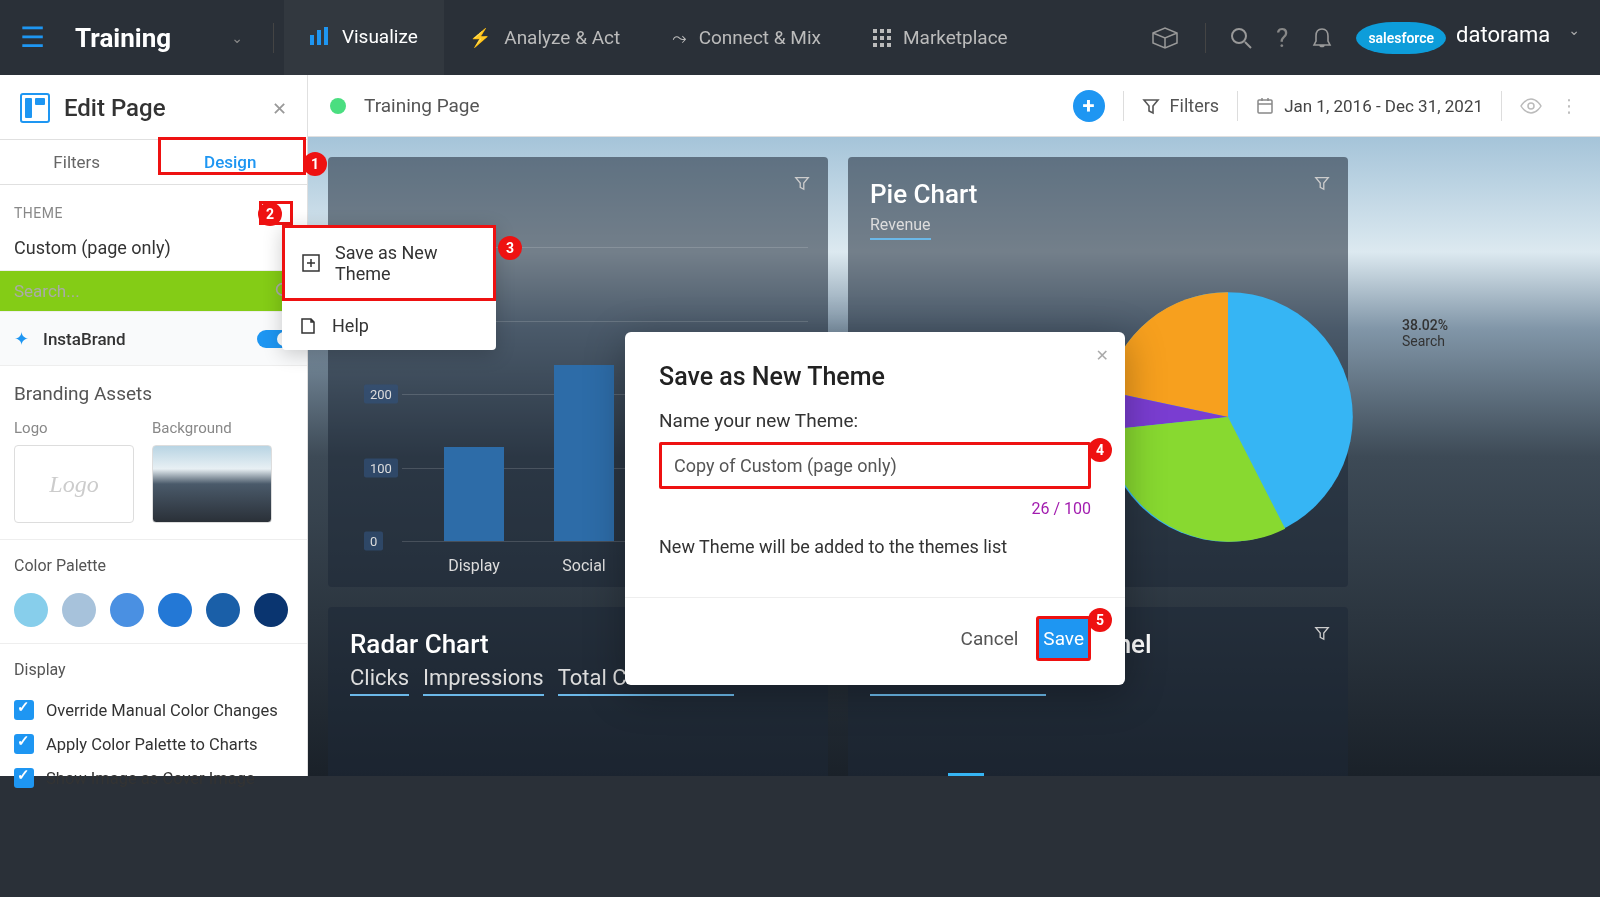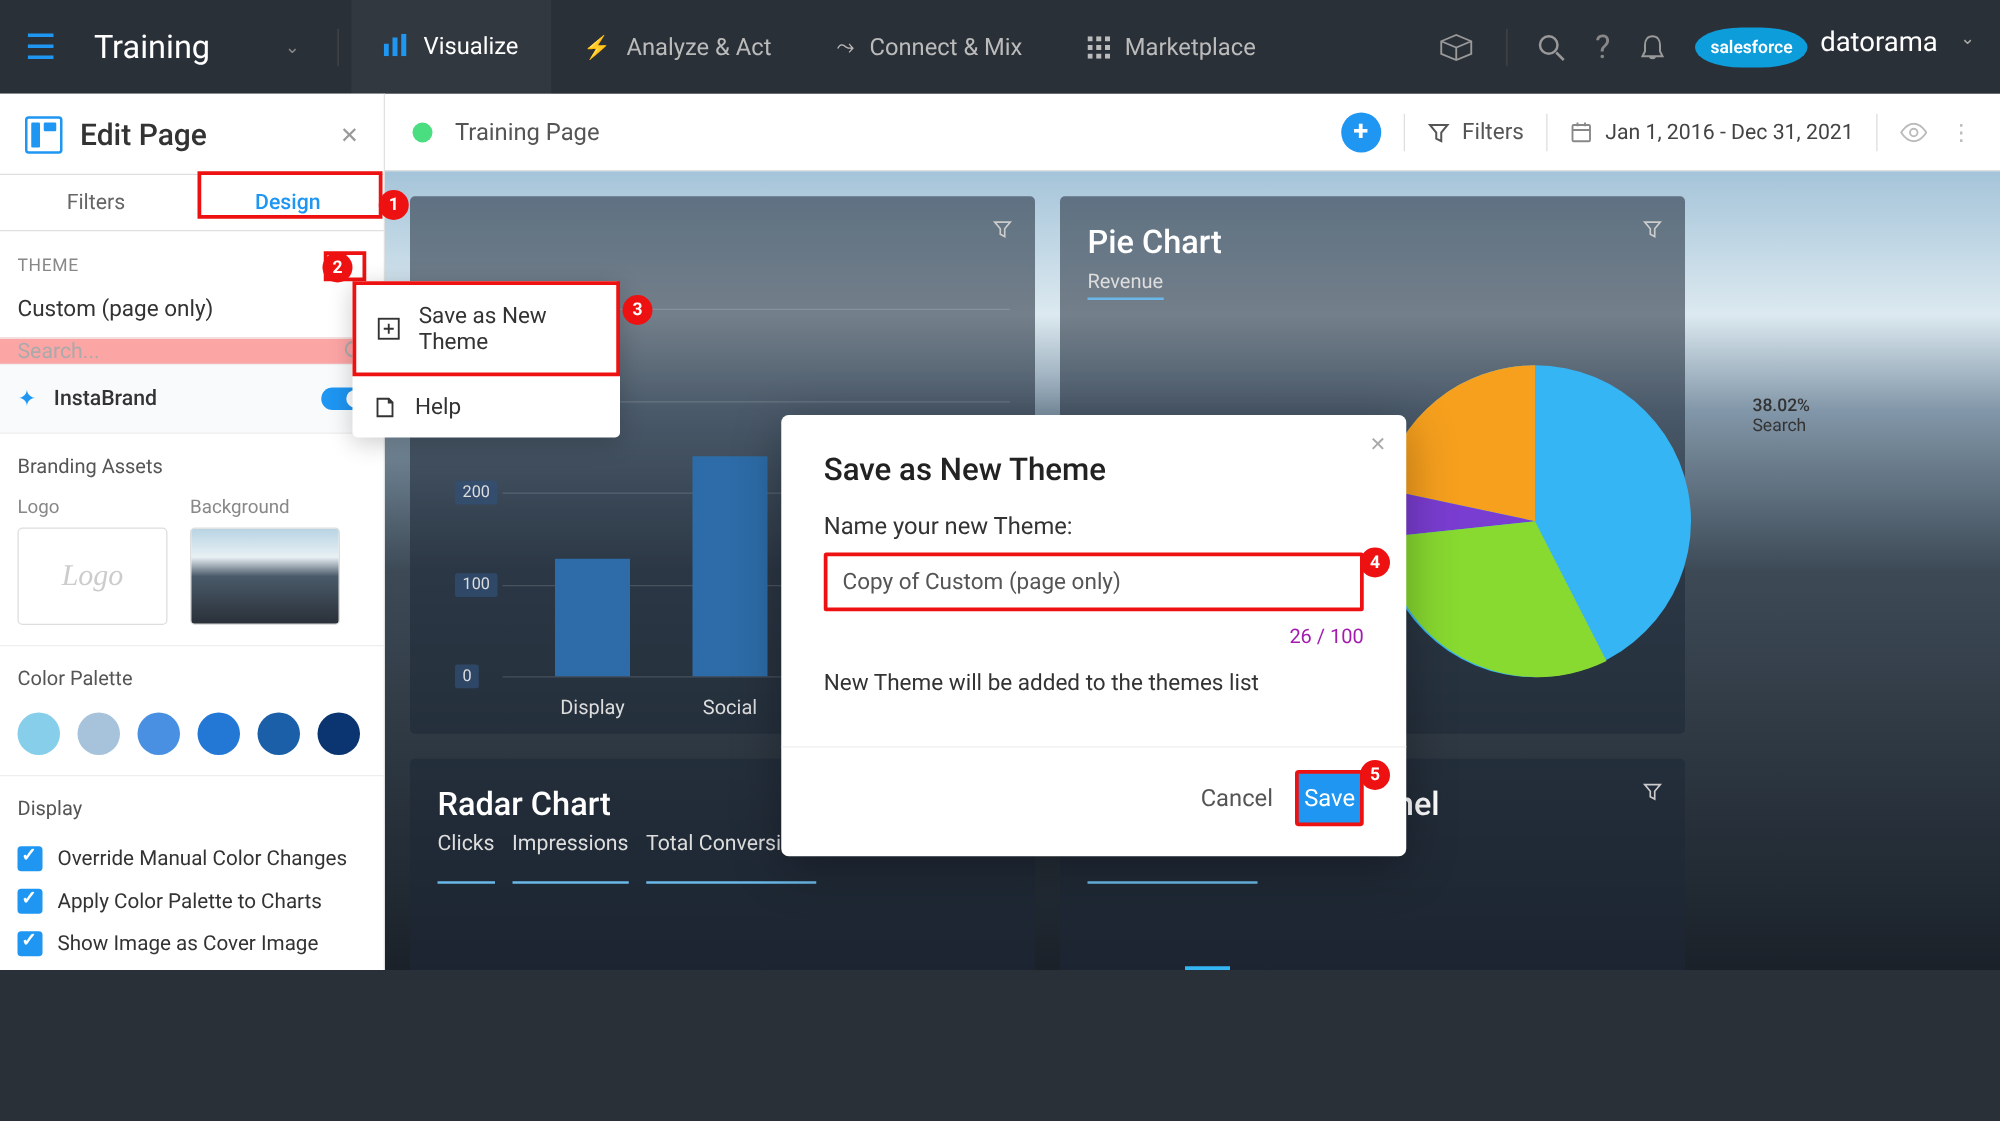--- a/index.html
+++ b/index.html
@@ -1,20 +1,20 @@
 <!DOCTYPE html>
 <html><head>
 <meta charset="utf-8">
 <style>
 *{margin:0;padding:0;box-sizing:border-box;font-family:-apple-system,BlinkMacSystemFont,"Segoe UI",Roboto,sans-serif}
 body{width:1600px;height:897px;overflow:hidden;background:#2a3038;position:relative}
 .topbar{height:75px;background:#2a3038;display:flex;align-items:center;padding:0 20px;color:#bbb}
 .hamburger{color:#1e96f2;font-size:28px;cursor:pointer;margin-right:30px}
 .topbar-title-wrap{display:flex;align-items:center;gap:60px;border-right:1px solid #444;padding-right:30px;margin-right:10px}
-.topbar-title{color:#fff;font-size:26px;font-weight:400}
+.topbar-title{color:#fff;font-size:26px;font-weight:700}
 .topbar-dropdown{color:#888;font-size:14px}
 .nav-item{display:flex;align-items:center;gap:12px;padding:0 26px;height:86px;font-size:19px;color:#bbb;cursor:pointer}
 .nav-item.active{border-bottom:3px solid #1e96f2;color:#fff;background:rgba(255,255,255,0.04)}
 .nav-item.active .nav-icon{color:#1e96f2}
 .nav-icon{font-size:18px}
 .topbar-right{margin-left:auto;display:flex;align-items:center;gap:24px;color:#888}
 .topbar-right-item{font-size:22px;cursor:pointer}
 .topbar-divider{width:1px;height:30px;background:#444}
 .brand{display:flex;gap:10px;color:#fff}
 .brand-cloud{background:#0d9dda;border-radius:50%/60%;padding:8px 12px;font-size:14px;color:#fff;font-weight:600;position:relative}
@@ -30,31 +30,31 @@
 .sidebar-title{font-size:24px;font-weight:500;color:#333;flex:1}
 .sidebar-close{font-size:18px;color:#999;cursor:pointer}
 .sidebar-tabs{display:flex;border-bottom:1px solid #e0e0e0}
 .sidebar-tab{flex:1;text-align:center;padding:12px;font-size:17px;color:#666;cursor:pointer}
 .sidebar-tab.active{color:#1e96f2;font-weight:500}
 .design-tab-highlight{position:absolute;border:3px solid #e11;left:158px;top:-3px;width:148px;height:38px}
 .theme-header{padding:16px 14px 8px;display:flex;align-items:center;justify-content:space-between}
 .theme-label{font-size:14px;color:#888;letter-spacing:0.5px}
 .theme-dots{font-size:20px;color:#666;cursor:pointer;line-height:10px;padding:4px;border:3px solid #e11}
 .theme-name{padding:4px 14px 12px;font-size:18px;color:#333}
-.search-box{padding:0 14px;background:#fca5a5;display:flex;align-items:center;border-bottom:1px solid #eee;border-top:1px solid #eee}
+.search-box{padding:10px 14px;background:#84cc16;display:flex;align-items:center;border-bottom:1px solid #eee;border-top:1px solid #eee}
 .search-input{flex:1;border:none;background:transparent;font-size:17px;color:#555}
 .search-input::placeholder{color:#aaa}
 .search-icon{color:#999}
 .instabrand{padding:16px 14px;display:flex;align-items:center;gap:14px;background:#f9fafb;border-bottom:1px solid #eee}
 .instabrand-icon{color:#1e96f2;font-size:18px}
 .instabrand-label{flex:1;font-size:17px;color:#333;font-weight:500}
 .toggle{width:36px;height:18px;background:#1e96f2;border-radius:10px;position:relative;cursor:pointer}
 .toggle:after{content:"";width:14px;height:14px;background:#fff;border-radius:50%;position:absolute;right:2px;top:2px}
 .branding{padding:16px 14px}
-.branding-title{font-size:16px;color:#555;margin-bottom:14px}
+.branding-title{font-size:19px;color:#555;margin-bottom:14px}
 .branding-assets{display:flex;gap:18px}
 .asset-label{font-size:15px;color:#888;margin-bottom:8px}
 .asset-box{width:120px;height:78px;border:1px solid #ddd;border-radius:4px;display:flex;align-items:center;justify-content:center}
 .asset-logo{font-style:italic;font-family:cursive;color:#ccc;font-size:24px}
 .asset-bg{background:linear-gradient(180deg,#b8d4e3 0%,#e8f0f4 30%,#4a5a6a 50%,#2a3038 100%);position:relative}
 .palette-section{padding:16px 14px;border-top:1px solid #eee}
 .palette-title{font-size:16px;color:#555;margin-bottom:18px}
 .palette-swatches{display:flex;gap:14px}
 .swatch{width:34px;height:34px;border-radius:50%;cursor:pointer}
 .display-section{padding:16px 14px;border-top:1px solid #eee}
@@ -72,21 +72,21 @@
 .filters-btn{display:flex;align-items:center;gap:10px;font-size:18px;color:#555;cursor:pointer}
 .date-range{display:flex;align-items:center;gap:10px;font-size:17px;color:#444}
 .eye-btn,.dots-btn{color:#bbb;font-size:18px;cursor:pointer}
 
 .canvas{position:absolute;top:62px;left:0;right:0;bottom:0;background:linear-gradient(180deg,#a5c4d9 0%,#dce9f0 18%,#8196a8 30%,#3d4a56 50%,#1a2129 100%);display:flex;flex-wrap:wrap;gap:20px;padding:20px;align-content:flex-start}
 .widget{background:rgba(30,40,55,0.55);border-radius:4px;padding:22px;position:relative;color:#fff}
 .widget-filter{position:absolute;right:18px;top:18px;color:#ccc;font-size:16px}
 .widget-title{font-size:26px;font-weight:500;color:#fff;margin-bottom:6px}
 .widget-subtitle{font-size:16px;color:#ddd;border-bottom:2px solid #6bb8e8;padding-bottom:4px;display:inline-block}
 .widget-tabs{display:flex;gap:14px;margin-top:6px}
-.widget-tab{font-size:17px;color:#ddd;border-bottom:2px solid #6bb8e8;padding-bottom:20px}
+.widget-tab{font-size:22px;color:#ddd;border-bottom:2px solid #6bb8e8;padding-bottom:4px}
 
 .widget-bar{width:500px;height:430px;position:relative}
 .bar-chart{position:absolute;left:36px;top:90px;right:20px;bottom:46px}
 .bar-grid{position:absolute;left:38px;right:0;height:1px;background:rgba(255,255,255,0.15)}
 .bar-label{position:absolute;left:0;font-size:13px;color:#ddd;background:rgba(50,80,120,0.7);padding:2px 6px;border-radius:2px;transform:translateY(-50%)}
 .bar{position:absolute;bottom:0;width:60px;background:#2d6ca8}
 .bar-x-label{position:absolute;font-size:16px;color:#ddd;bottom:-34px;transform:translateX(-50%)}
 
 .widget-pie{width:500px;height:430px}
 .pie-wrap{position:absolute;left:250px;top:130px}

